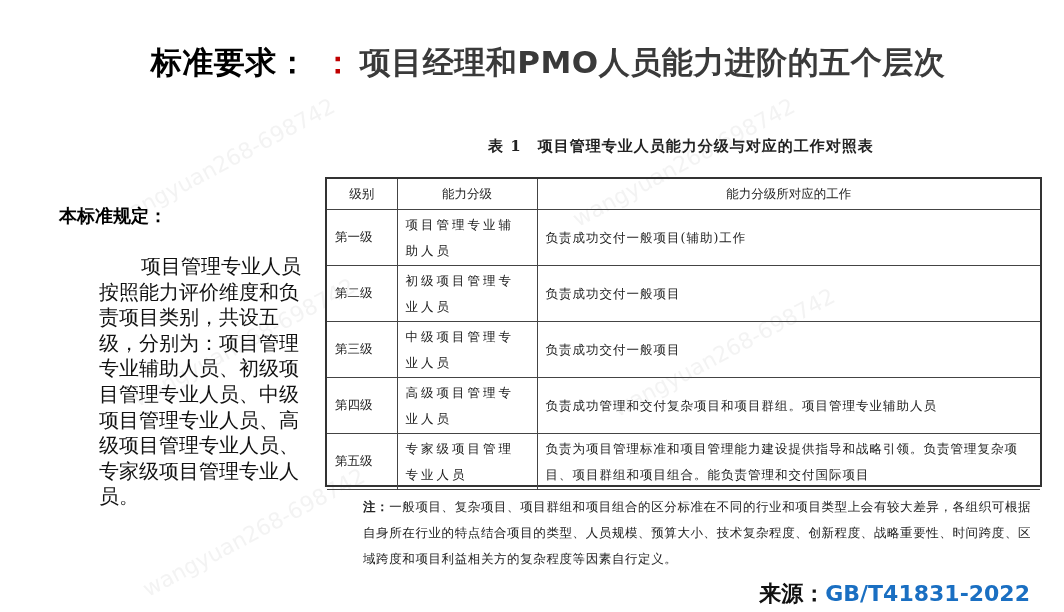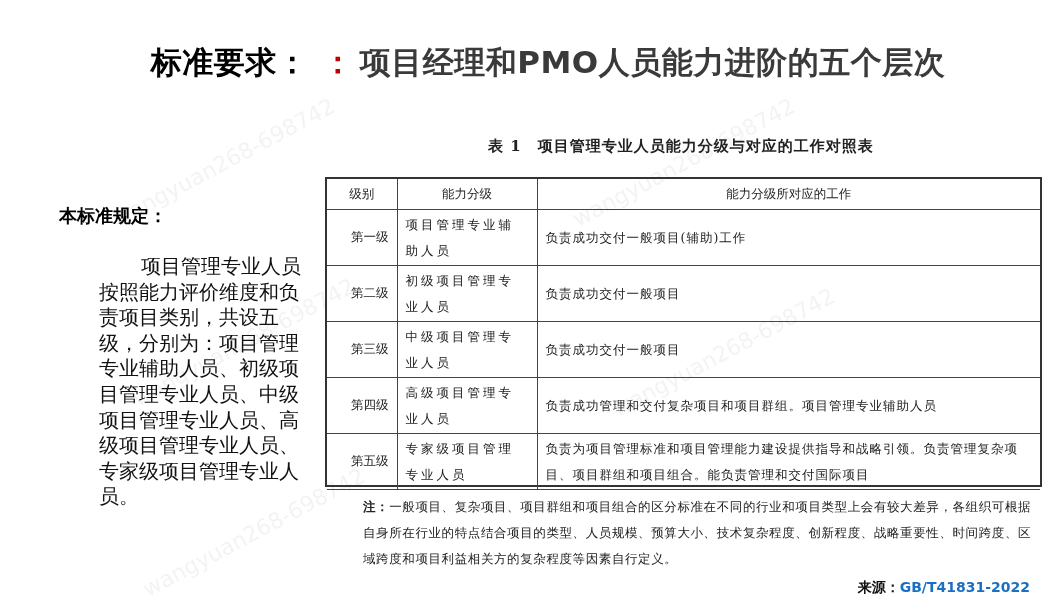--- a/index.html
+++ b/index.html
@@ -37,34 +37,34 @@
     border:2px solid #333; box-sizing:border-box;
   }
   table.grid {
     border-collapse:collapse; width:100%; table-layout:fixed;
     font-family:"DejaVu Serif", serif; font-size:12.5px; color:#222;
   }
   table.grid td, table.grid th {
     border:1px solid #444; padding:0 8px; vertical-align:middle; font-weight:normal;
   }
   table.grid th { height:30px; text-align:center; }
-  table.grid td.lvl { text-align:right; height:55px;padding-left:8px; }
+  table.grid td.lvl { text-align:left; height:55px;padding-left:8px; }
   table.grid td.cap { letter-spacing:3px; line-height:26px; }
   table.grid td.work { letter-spacing:1px; line-height:26px; }
   table.grid tr:first-child th { border-top:none; }
   table.grid td:first-child, table.grid th:first-child { border-left:none; }
   table.grid td:last-child, table.grid th:last-child { border-right:none; }
   table.grid td.note {
     border-bottom:none; padding:4px 8px 4px 36px; line-height:26px; letter-spacing:0.6px;
   }
   .note-head { font-weight:bold; }
   .note-text { display:inline; }
 
   .source {
-    position:absolute; right:34px; top:579px; font-size:14px; font-weight:bold; white-space:nowrap;
+    position:absolute; right:34px; top:579px; font-size:22px; font-weight:bold; white-space:nowrap;
   }
   .source .src-label { color:#111; }
   .source .src-value { color:#1a6fc2; }
 </style>
 </head>
 <body>
 
 <div class="watermark" style="left:100px;top:150px;">wangyuan268-698742</div>
 <div class="watermark" style="left:560px;top:150px;">wangyuan268-698742</div>
 <div class="watermark" style="left:120px;top:330px;">wangyuan268-698742</div>

